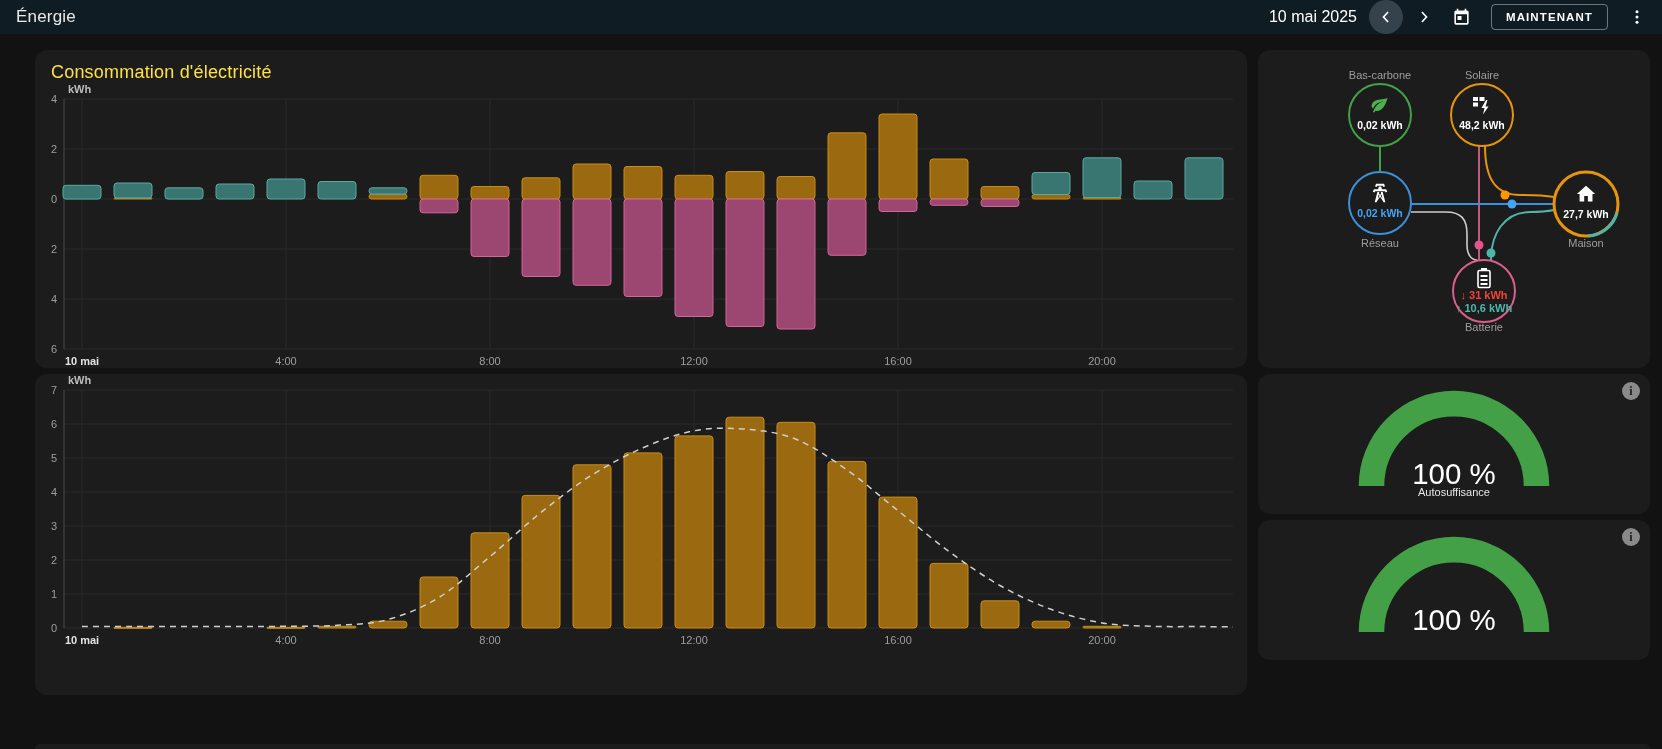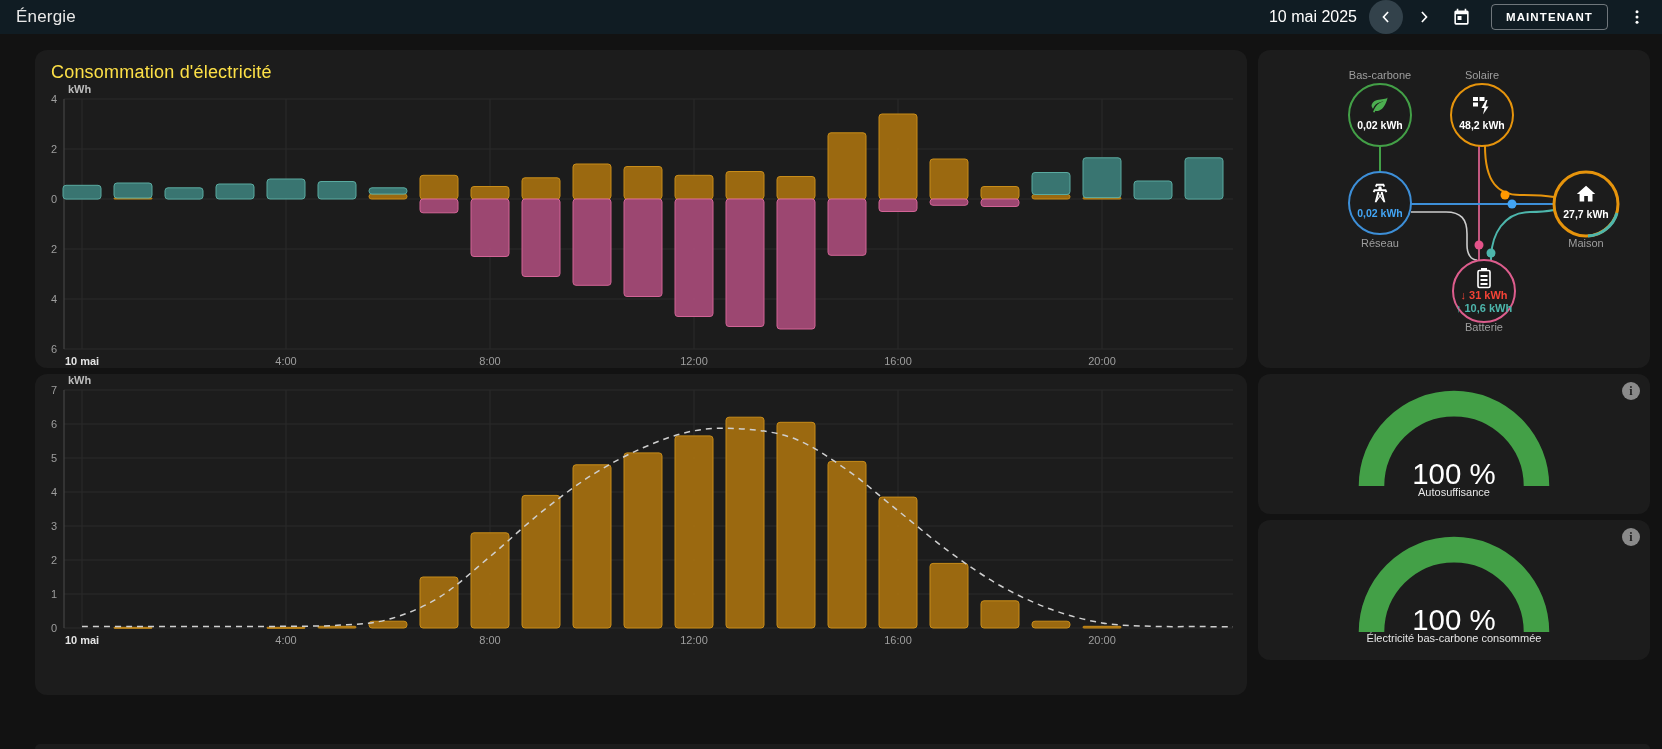--- a/index.html
+++ b/index.html
@@ -268,16 +268,15 @@
   </svg>
   <div class="gauge-label">Autosuffisance</div>
 </div>
 
 <div class="card gauge-card" style="left:1258px; top:520px; width:392px; height:140px;">
   <div class="info-icon">i</div>
   <svg width="220" height="110" viewBox="0 0 220 112" style="display:block; margin:8px auto 0;">
     <path d="M26,106 A84,84 0 0 1 194,106" stroke="#43a047" stroke-width="26" fill="none"></path>
     <text x="110" y="104" class="gauge-value">100 %</text>
   </svg>
-  <div class="gauge-label">Électricité bas-carbone consommée</div>
 </div>
 
 <div class="next-card-sliver"></div>
 
 </body></html>

